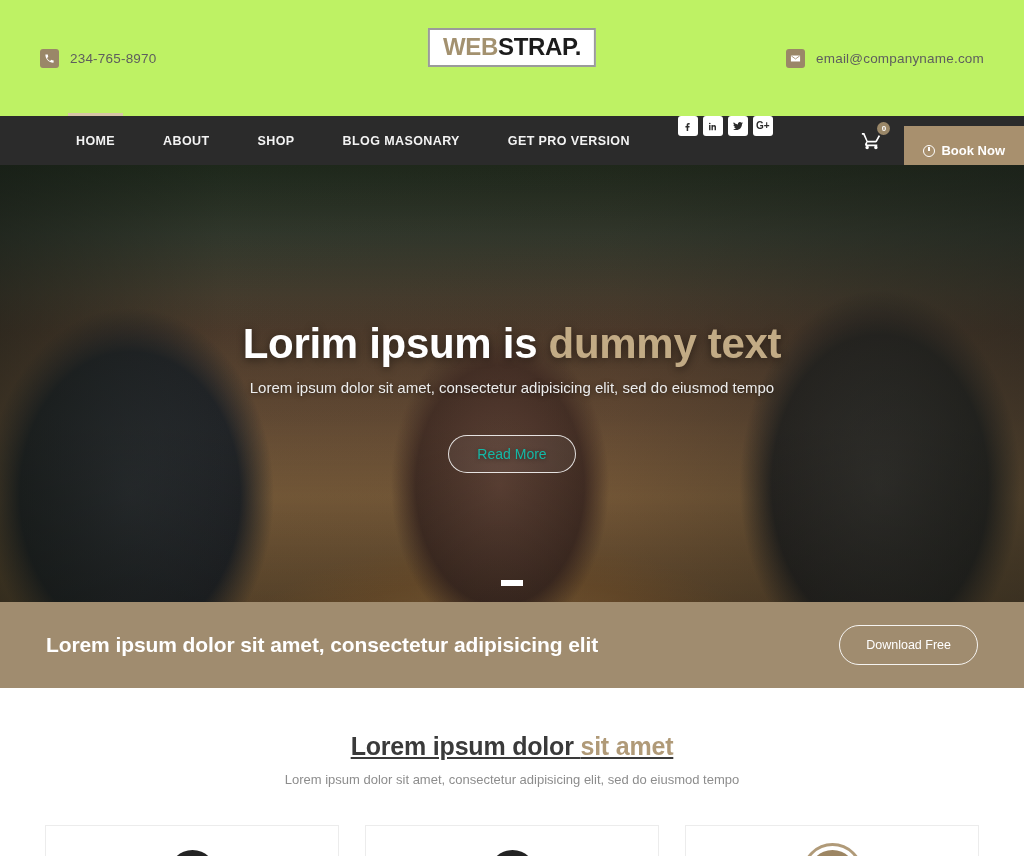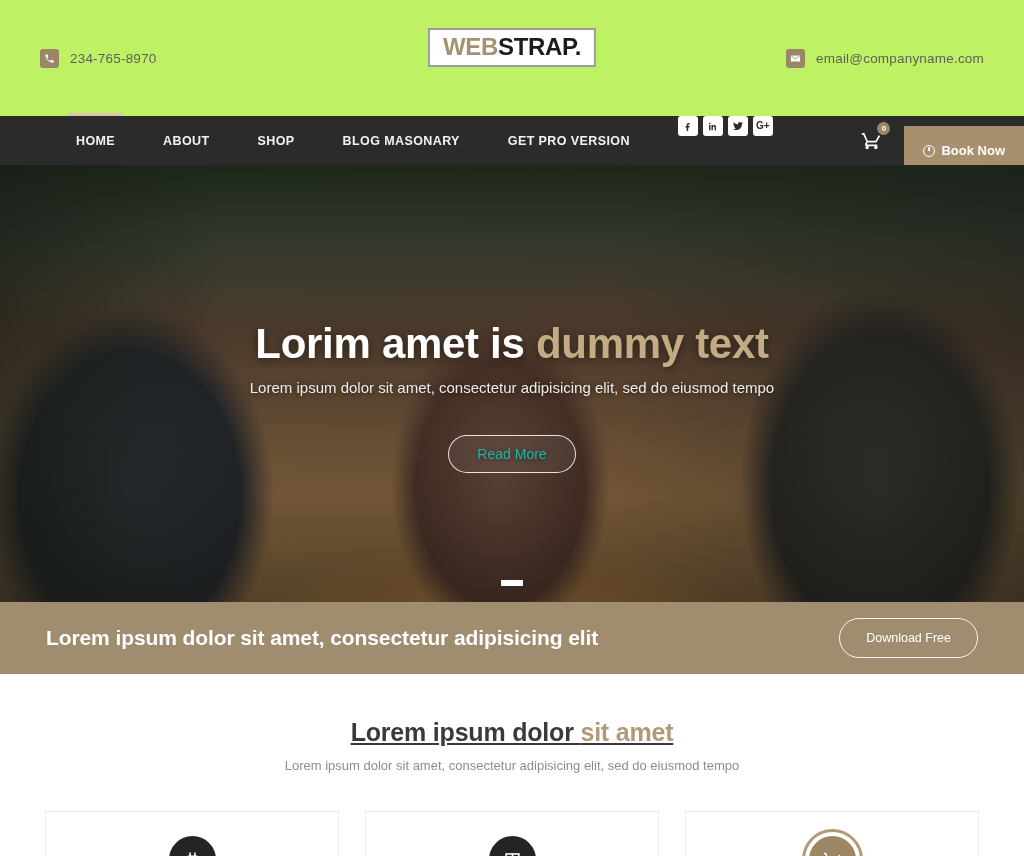--- a/index.html
+++ b/index.html
@@ -196,21 +196,21 @@
   }
   .slider-dot {
     width:22px; height:6px;
     background:rgba(255,255,255,.45);
     cursor:pointer;
   }
   .slider-dot.on { background:#ffffff; }
 
   
   .cta {
-    height:72px;
+    height:86px;
     background:#a08c6f;
     display:flex;
     align-items:center;
     justify-content:space-between;
     padding:0 46px;
   }
   .cta-text {
     color:#ffffff;
     font-size:21px;
     font-weight:bold;
@@ -355,21 +355,21 @@
       <span class="clock"></span>
       <span>Book Now</span>
     </div>
   </div>
 </div>
 
 <div class="hero">
   <div class="hero-bg"></div>
   <div class="hero-inner">
     <div class="hero-title">
-      <span>Lorim amet is </span><span class="accent">dummy text</span>
+      <span>Lorim ipsum is </span><span class="accent">dummy text</span>
     </div>
     <div class="hero-sub">Lorem ipsum dolor sit amet, consectetur adipisicing elit, sed do eiusmod tempo</div>
     <div class="read-more">Read More</div>
   </div>
   <div class="slider-dots">
     <div class="slider-dot on"></div>
   </div>
 </div>
 
 <div class="cta">

